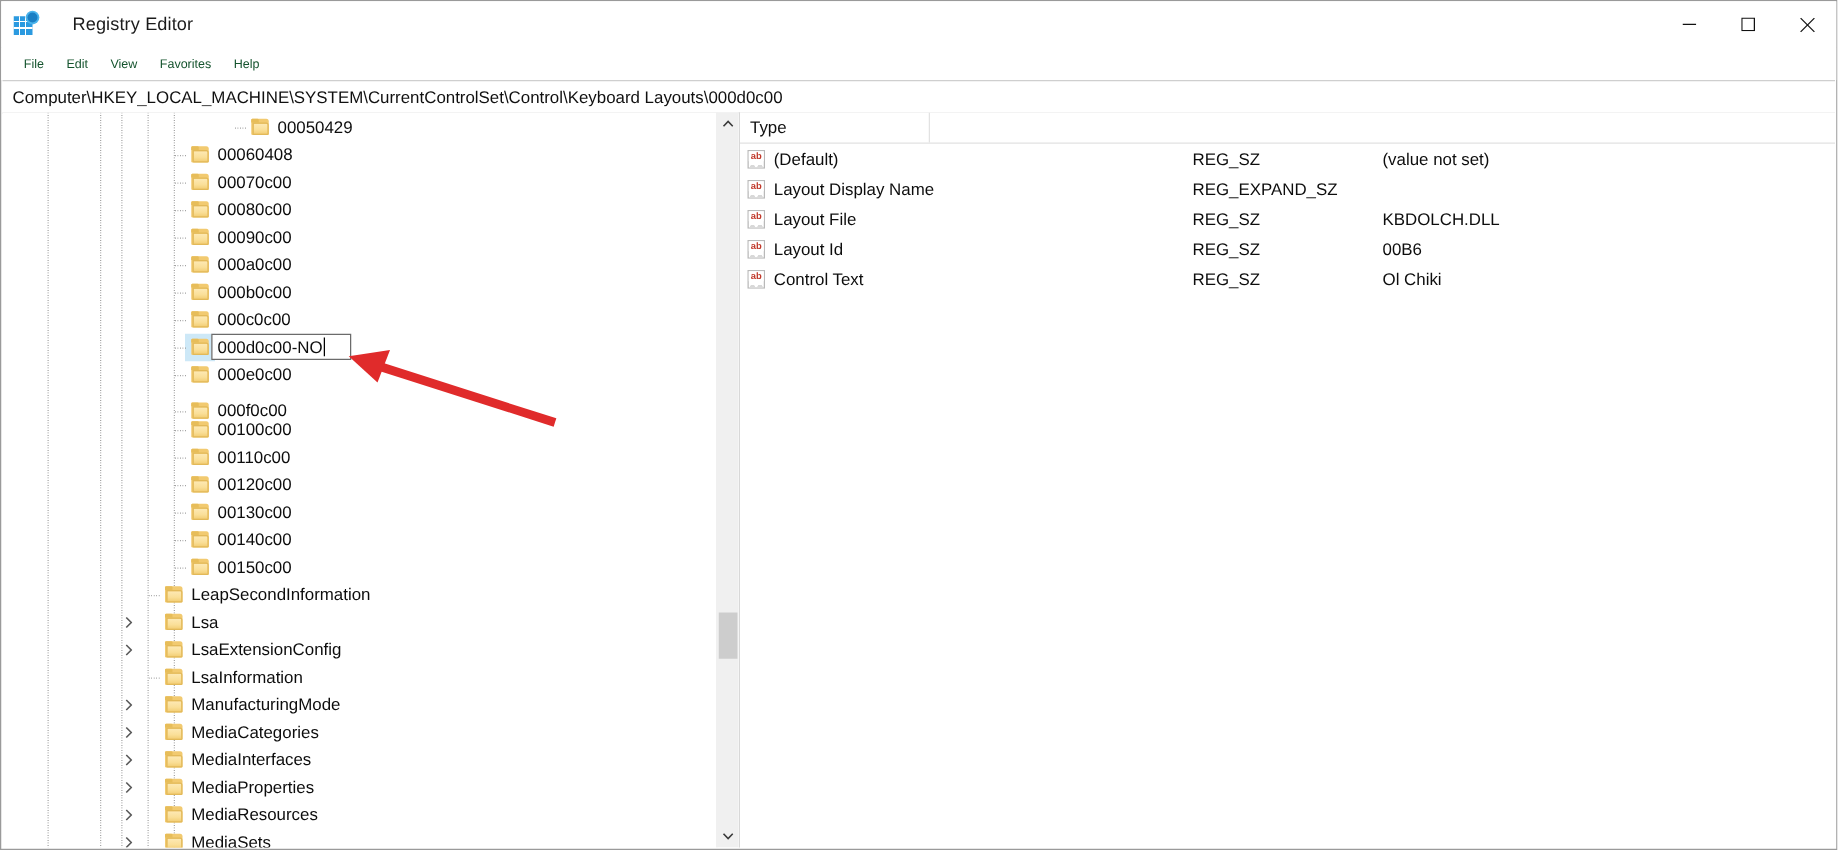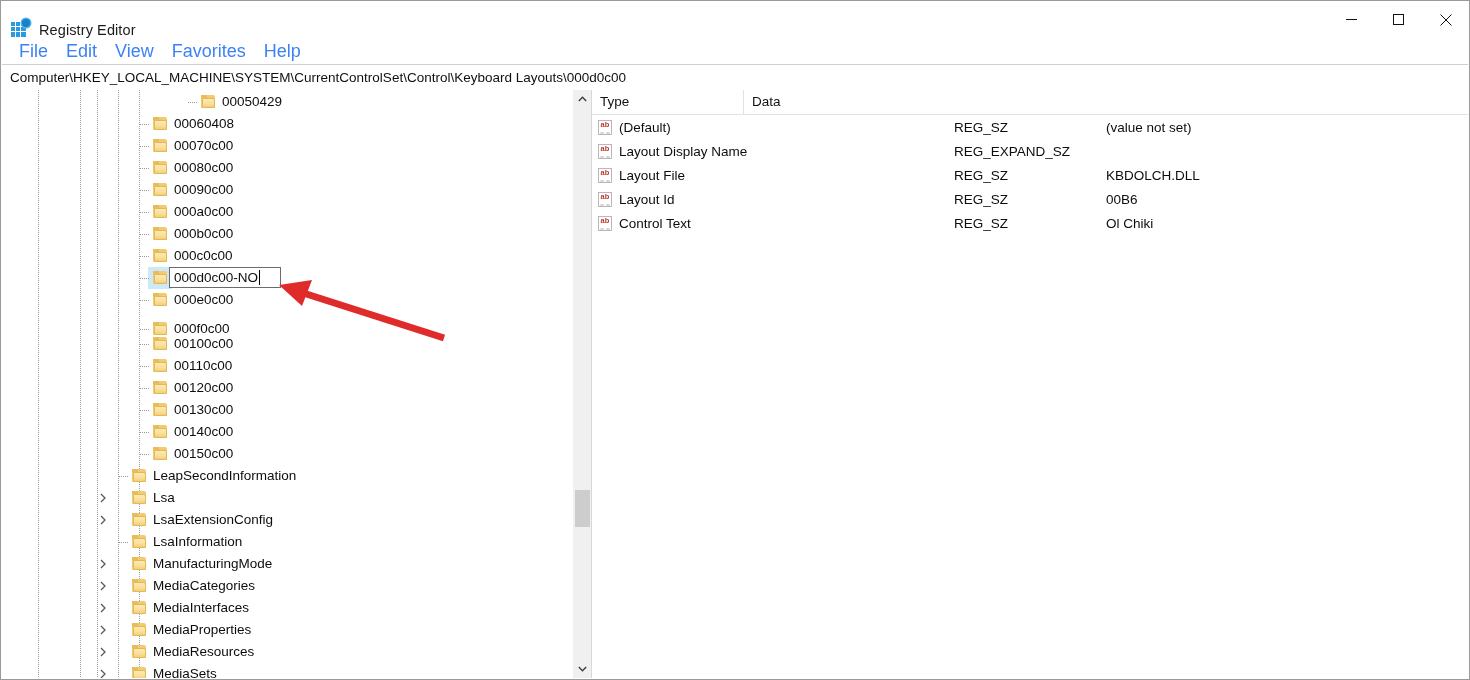--- a/index.html
+++ b/index.html
@@ -20,21 +20,22 @@
     border: 1px solid #9a9a9a;
     background: #ffffff;
   }
 
   
   .titlebar {
     position: relative;
     height: 37px;
     background: #ffffff;
     display: flex;
-    align-items: flex-end;
+    align-items: center;
+    gap: 19px;
   }
   .app-icon {
     position: relative;
     width: 18px;
     height: 18px;
     margin-left: 10px;
     margin-right: 10px;
     flex: none;
   }
   .app-icon .grid {
@@ -79,22 +80,22 @@
 
   
   .menubar {
     height: 26px;
     display: flex;
     align-items: center;
     padding-left: 9px;
     background: #ffffff;
   }
   .menu-item {
-    font-size: 18px;
-    color: #3b82f6;
+    font-size: 10px;
+    color: #14532d;
     padding: 2px 9px;
     white-space: nowrap;
   }
 
   
   .addressbar {
     height: 25px;
     margin: 0 1px;
     border-top: 1px solid #cfcfcf;
     border-bottom: 1px solid #cfcfcf;
@@ -724,21 +725,20 @@
           </svg>
         </div>
       </div>
     </div>
 
     <div class="pane-divider"></div>
 
     <div class="list-pane">
       <div class="list-header">
         <div class="col-head col-type">Type</div>
-        <div class="col-head col-data">Data</div>
       </div>
       <div id="list-rows">
           <div class="list-row">
             <div class="cell cell-name">
               <div class="ab-icon">
                 <div class="page"></div>
                 <div class="letters">ab</div>
                 <div class="wave"></div>
               </div>
               <span>(Default)</span>

